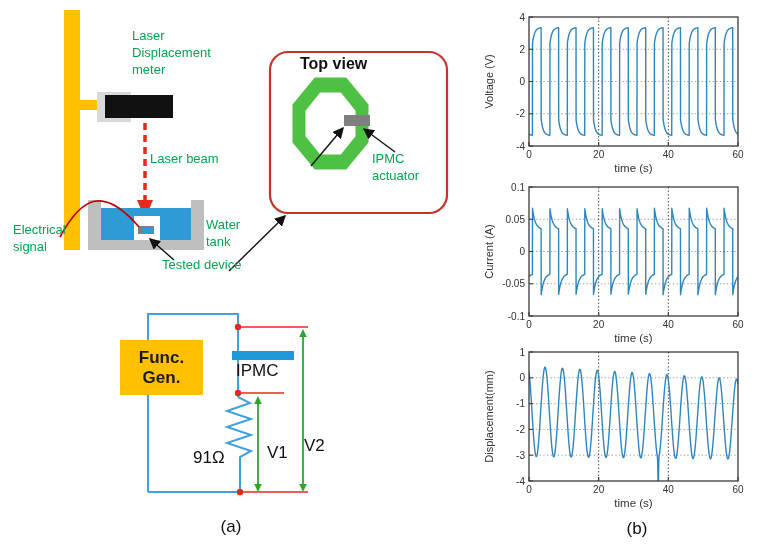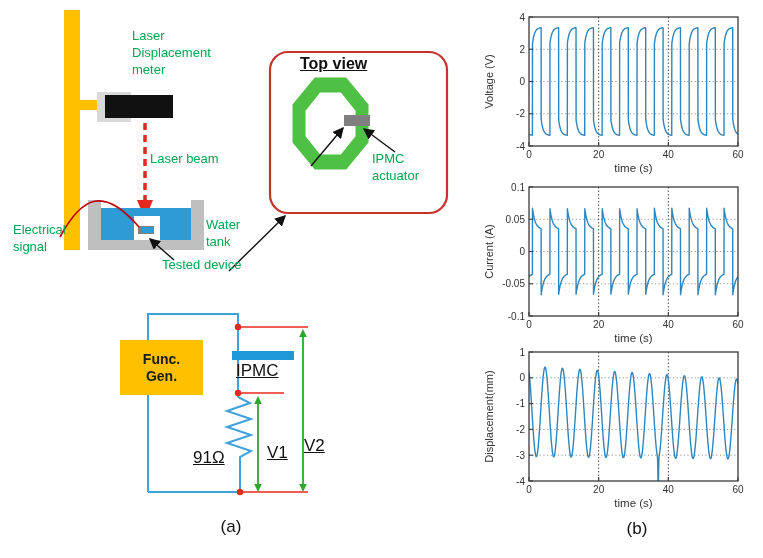--- a/index.html
+++ b/index.html
@@ -1,26 +1,26 @@
 <!DOCTYPE html>
 <html style="--green-text: #00A651; --arrow-green: #2BA82B; --frame-green: #4EC144; --yellow: #FFC000; --gray-light: #D9D9D9; --gray-mid: #BFBFBF; --gray-dark: #7F7F7F; --water-blue: #2E9BD5; --wire-blue: #41A2DB; --ipmc-blue: #1F98D8; --red-bright: #E8281E; --red-dark: #C00000; --inset-border: #C4342B; --plot-line: #2E86BE; --plot-axis: #3A3A3A; --plot-grid-h: #8A8A8A; --plot-grid-v: #3A3A3A; --plot-text: #333333;"><head>
 <meta charset="utf-8">
 <style>
   html,body{margin:0;padding:0;background:#fff;}
   .stage{position:relative;width:763px;height:558px;background:#fff;overflow:hidden;
          font-family:"Liberation Sans",sans-serif;}
   .layer{position:absolute;left:0;top:0;}
   .glabel{position:absolute;color:var(--green-text);font-size:13px;line-height:1.32;
           white-space:pre-line;}
-  .blabel{position:absolute;color:#111;white-space:pre-line;text-decoration:underline;}
+  .blabel{position:absolute;color:#111;white-space:pre-line;}
   .lbl-top-view{font-size:16px;font-weight:600;}
   .lbl-circ{font-size:17px;}
   .func-box{position:absolute;left:120px;top:340px;width:83px;height:55px;
             background:var(--yellow);display:flex;flex-direction:column;align-items:center;
-            justify-content:center;font-size:14px;font-weight:700;color:#1a1a1a;line-height:1.15;
+            justify-content:center;font-size:17px;font-weight:700;color:#1a1a1a;line-height:1.15;
             white-space:pre-line;text-align:center;}
   .caption{position:absolute;font-size:17px;color:#111;width:70px;text-align:center;}
   .chart{position:absolute;left:480px;width:280px;height:172px;}
   
   .f-yellow{fill:var(--yellow);} .f-glight{fill:var(--gray-light);} .f-gmid{fill:var(--gray-mid);}
   .f-gdark{fill:var(--gray-dark);} .f-water{fill:var(--water-blue);} .f-black{fill:#111;}
   .f-red{fill:var(--red-bright);} .f-white{fill:#fff;}
   .s-wire{stroke:var(--wire-blue);stroke-width:2;fill:none;}
   .s-red{stroke:var(--red-bright);stroke-width:1.6;}
   .s-reddark{stroke:var(--red-dark);stroke-width:1.7;fill:none;}

